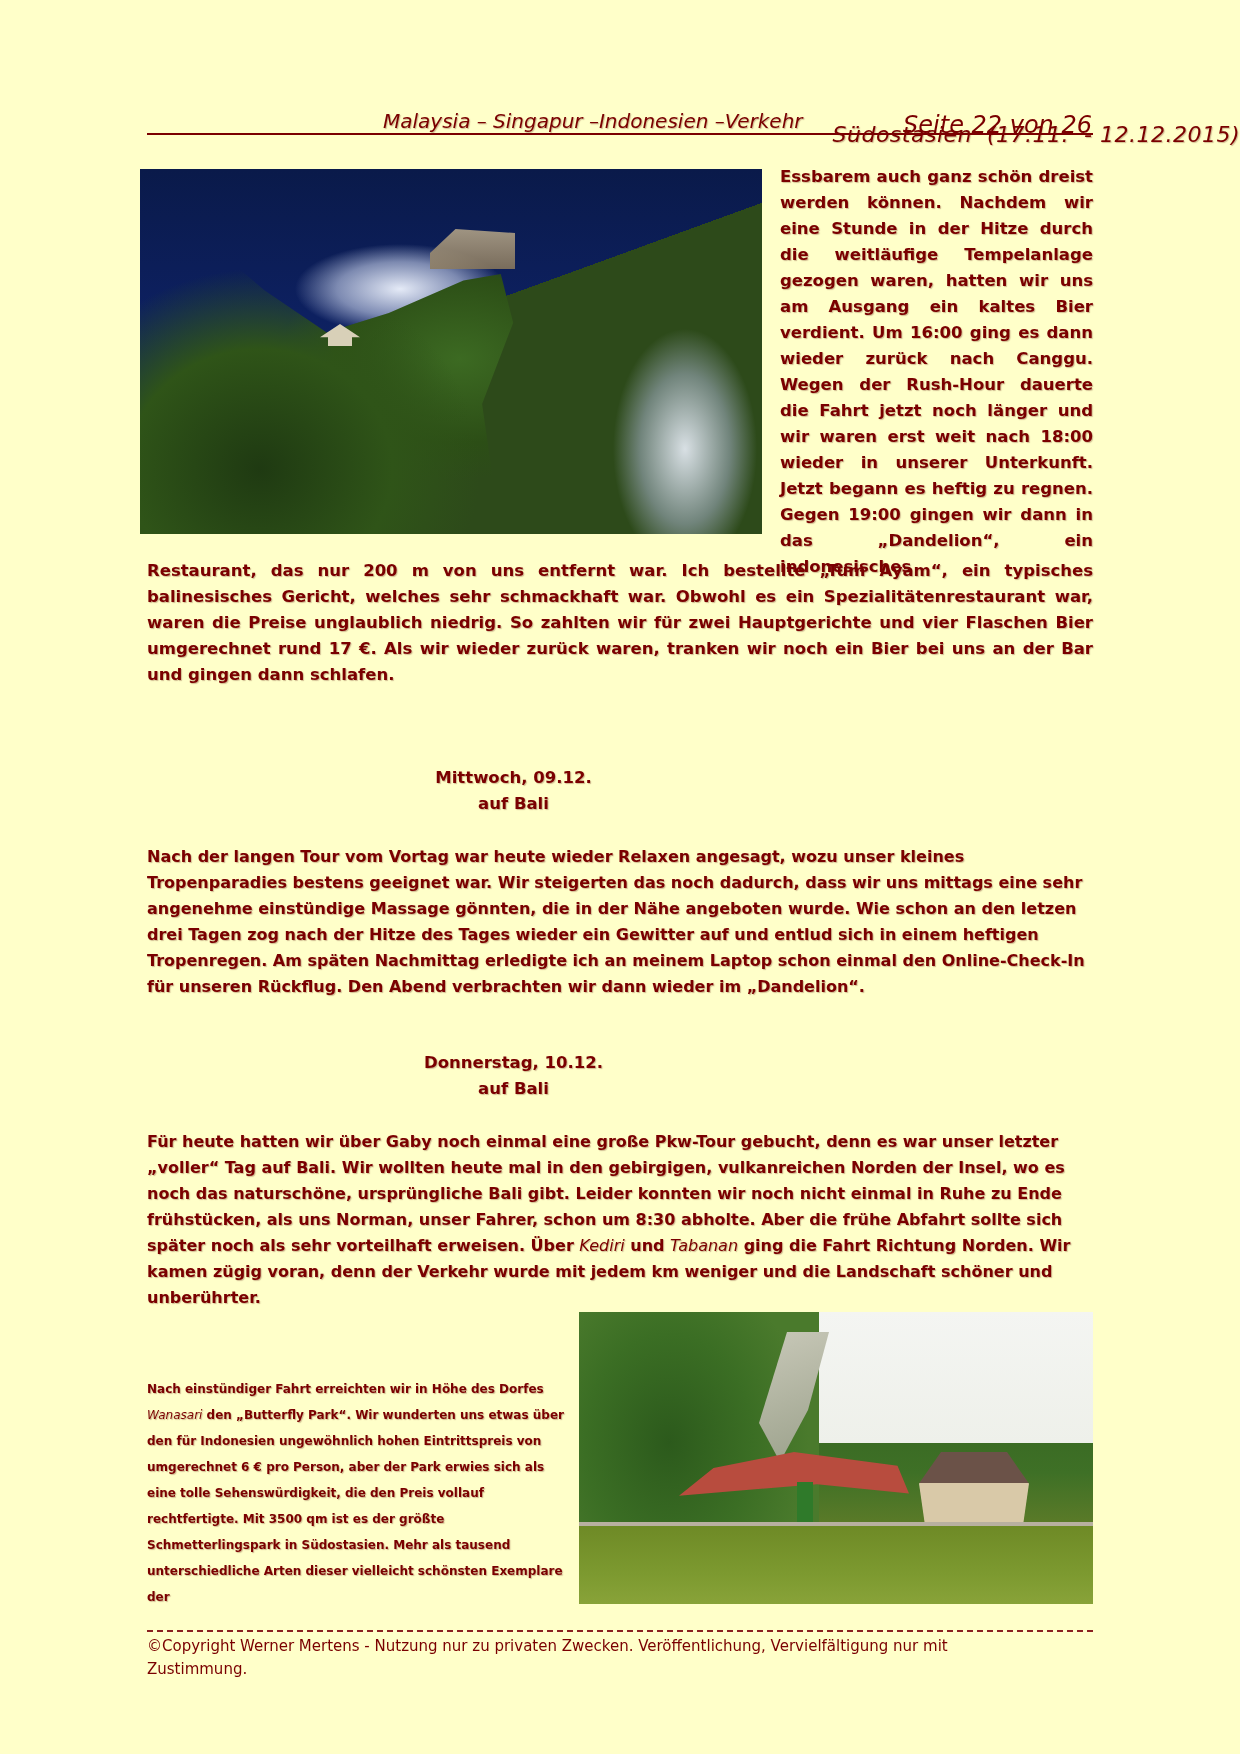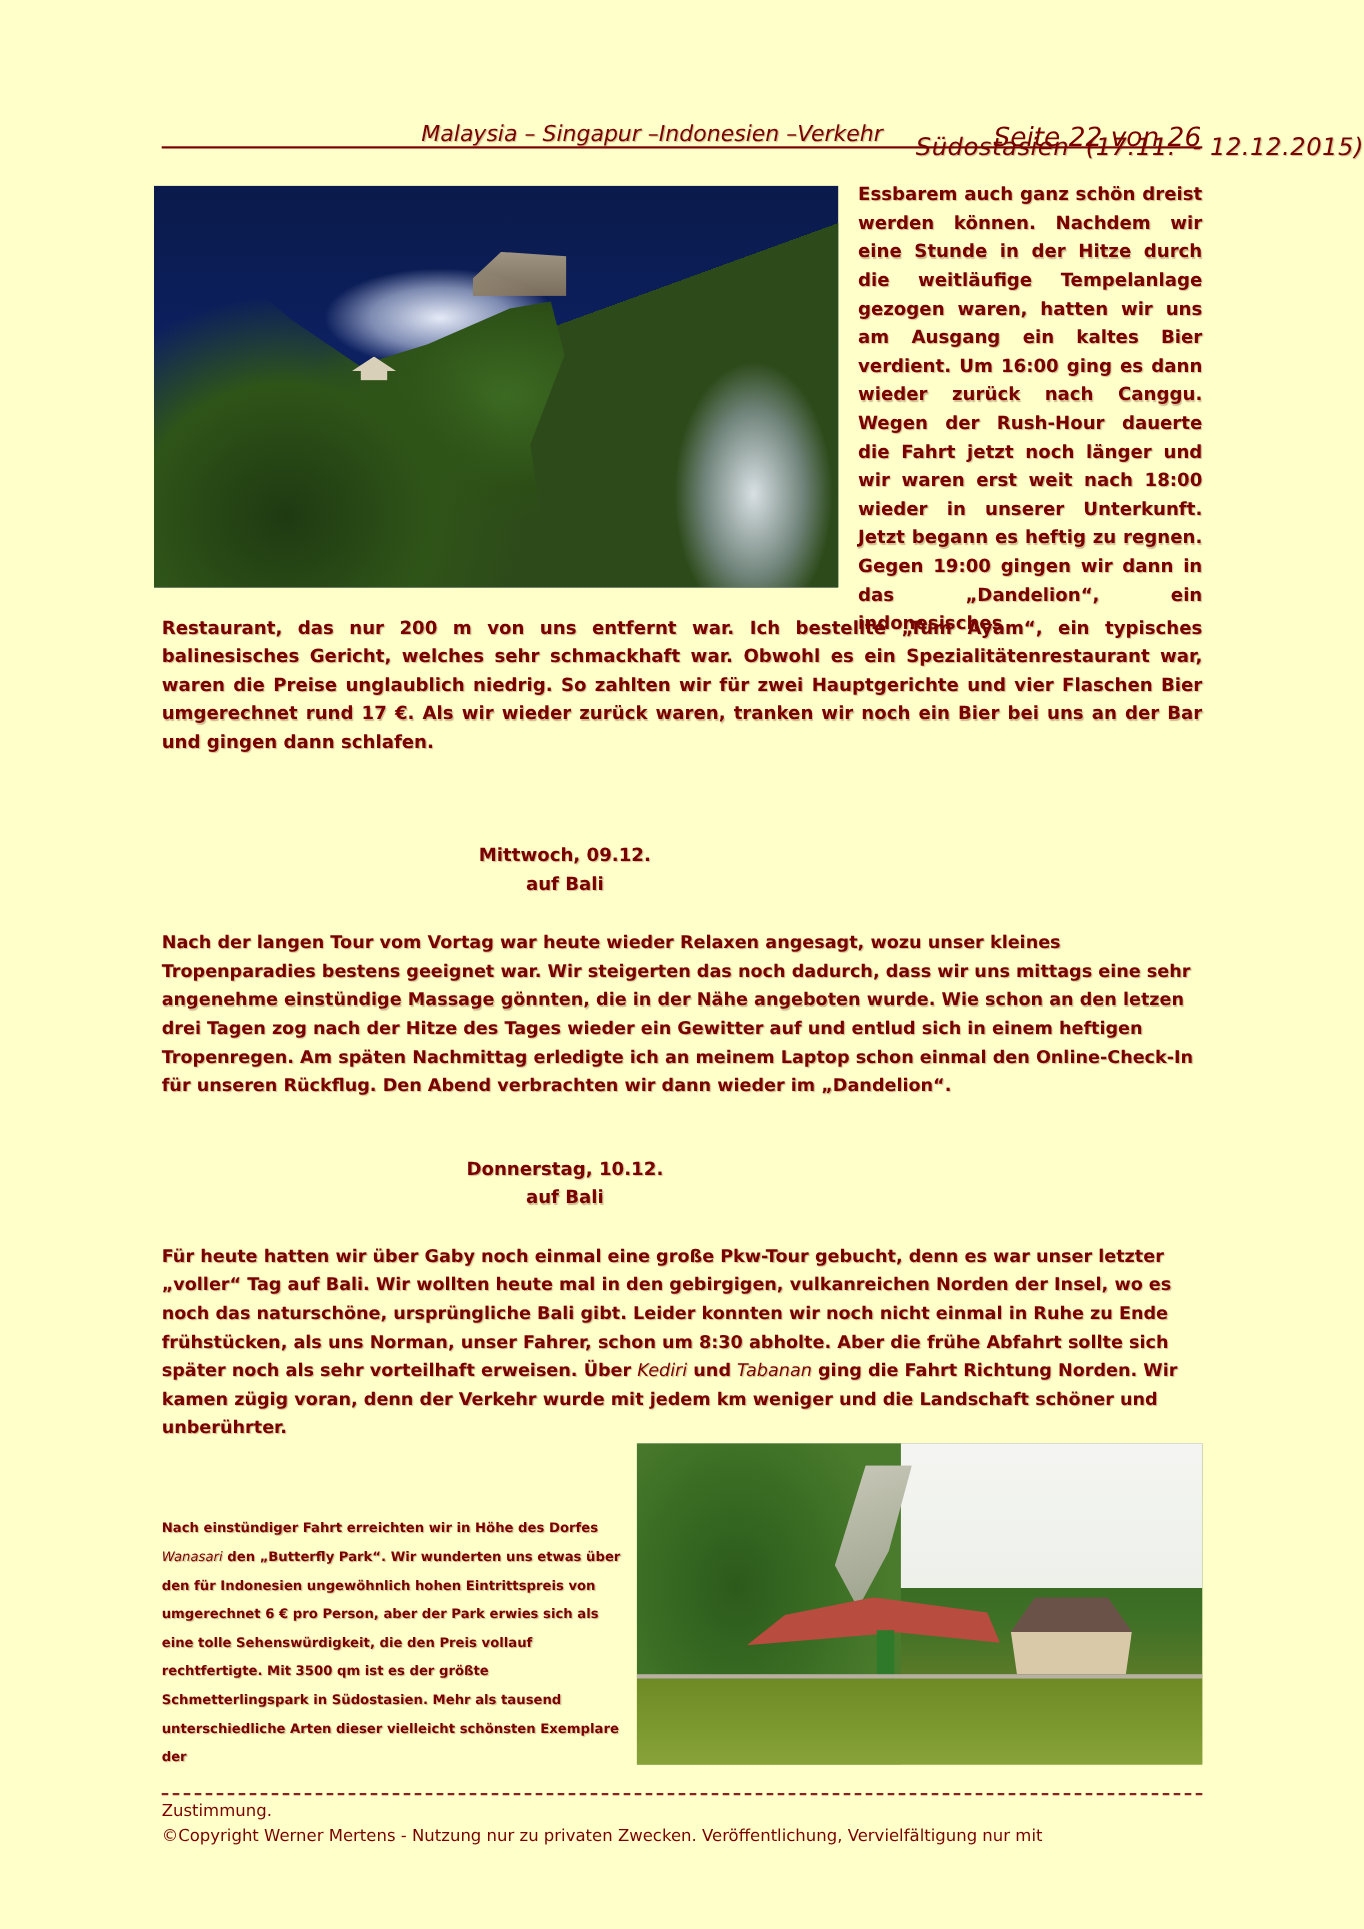--- a/index.html
+++ b/index.html
@@ -247,15 +247,15 @@
   <div class="trees"></div>
   <div class="house"></div>
   <div class="wing"></div>
   <div class="roof"></div>
   <div class="stem"></div>
   <div class="pond"></div>
 </div>
 
 <div class="ftr-rule"></div>
 <div class="ftr">
+  <div>©Copyright Werner Mertens - Nutzung nur zu privaten Zwecken.  Veröffentlichung, Vervielfältigung nur mit</div>
   <div>Zustimmung.</div>
-  <div>©Copyright Werner Mertens - Nutzung nur zu privaten Zwecken.  Veröffentlichung, Vervielfältigung nur mit</div>
 </div>
 
 </body></html>

